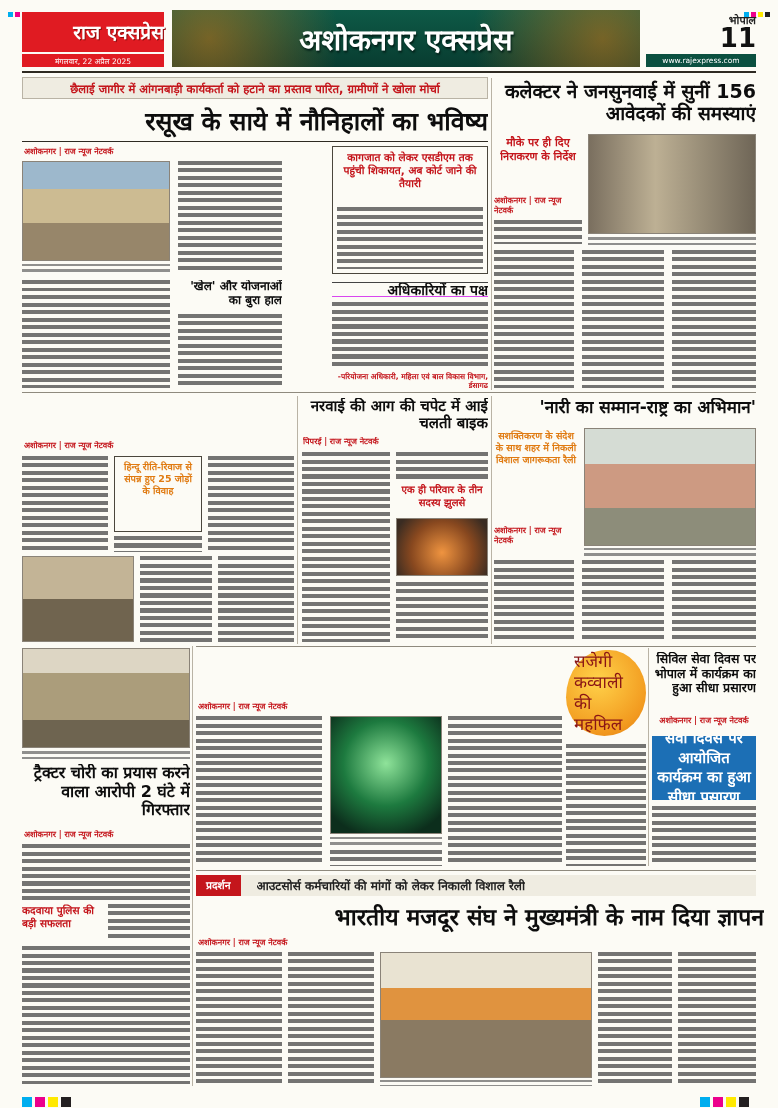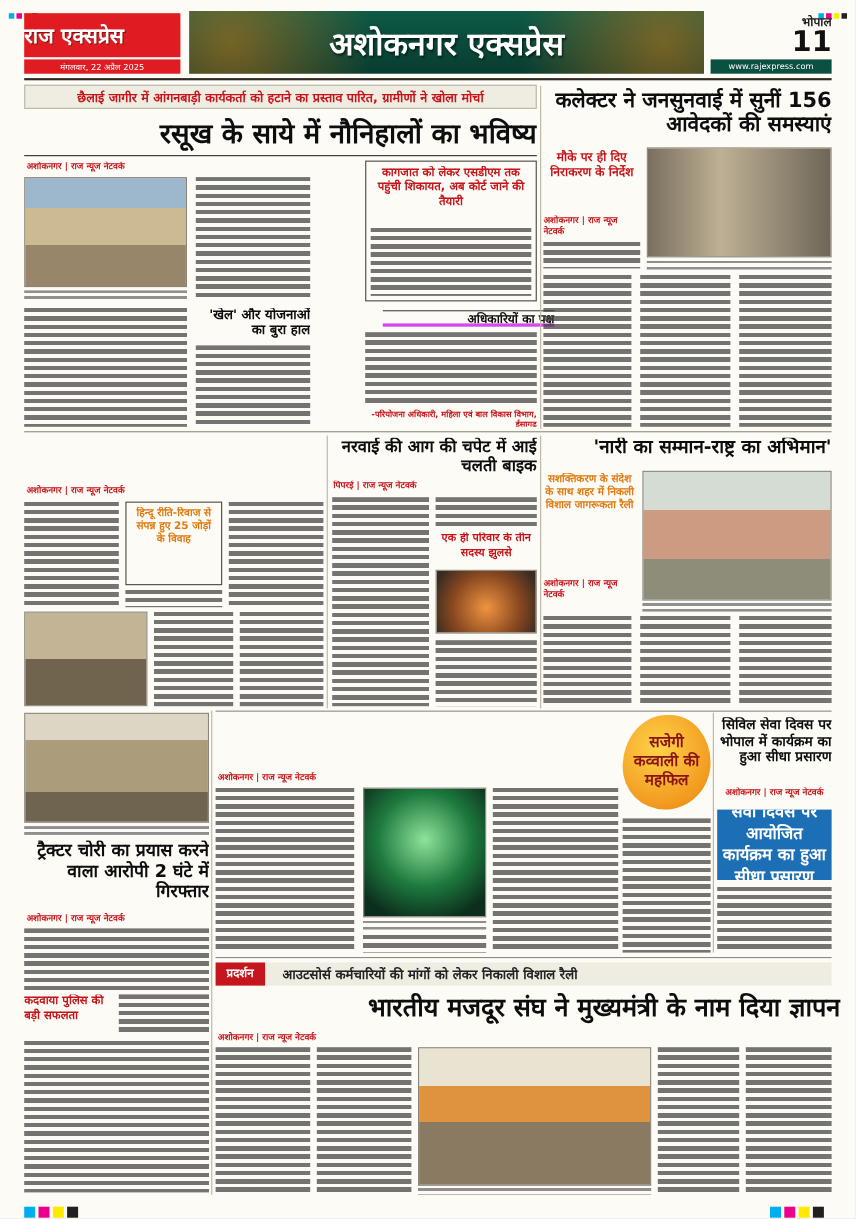--- a/index.html
+++ b/index.html
@@ -27,21 +27,21 @@
 
 <div class="page">
 
   <div class="abs" style="left:8px;top:2px">
     <span class="mark-sm" style="background:#00aeef"></span><span class="mark-sm" style="background:#ec008c"></span><span class="mark-sm" style="background:#ffe900"></span><span class="mark-sm" style="background:#231f20"></span>
   </div>
   <div class="abs" style="left:744px;top:2px">
     <span class="mark-sm" style="background:#00aeef"></span><span class="mark-sm" style="background:#ec008c"></span><span class="mark-sm" style="background:#ffe900"></span><span class="mark-sm" style="background:#231f20"></span>
   </div>
 
-  <div class="abs" style="left:22px;top:12px;width:142px;height:40px;background:#e01b22;display:flex;align-items:center;justify-content:flex-start">
+  <div class="abs" style="left:22px;top:12px;width:142px;height:40px;background:#e01b22;display:flex;align-items:center;justify-content:flex-end">
     <span style="color:#fff;font-weight:bold;font-size:19px;text-shadow:1px 1px 0 #8a0d0d">राज एक्सप्रेस</span>
   </div>
   <div class="abs" style="left:22px;top:54px;width:142px;height:13px;background:#e01b22;color:#fff;font-size:7.5px;display:flex;align-items:center;justify-content:center">मंगलवार, 22 अप्रैल 2025</div>
 
   <div class="abs" style="left:172px;top:10px;width:468px;height:57px;
        background:radial-gradient(circle at 8% 50%, rgba(224,123,18,.5), transparent 30%),radial-gradient(circle at 92% 50%, rgba(224,123,18,.5), transparent 30%),linear-gradient(180deg,#0e5a47,#083c30);
        display:flex;align-items:center;justify-content:center">
     <span style="color:#ffffff;font-weight:bold;font-size:29px;text-shadow:1px 2px 2px #032018">अशोकनगर एक्सप्रेस</span>
   </div>
 
@@ -66,21 +66,21 @@
   <div class="abs boxed" style="left:332px;top:146px;width:156px;height:128px">
     <div class="redsub" style="font-size:10.5px;height:52px">कागजात को लेकर एसडीएम तक पहुंची शिकायत, अब कोर्ट जाने की तैयारी</div>
     <div class="greek" style="width:100%;height:62px;margin-top:4px"></div>
   </div>
 
   <div class="abs greek" style="left:22px;top:280px;width:148px;height:108px"></div>
 
   <div class="abs hl" style="left:178px;top:280px;width:104px;height:30px;font-size:12px">'खेल' और योजनाओं का बुरा हाल</div>
   <div class="abs greek" style="left:178px;top:314px;width:104px;height:74px"></div>
 
-  <div class="abs hl" style="left:348px;top:282px;width:156px;height:15px;font-size:11px;border-top:1px solid #444;border-bottom:3px solid #d946ef;line-height:15px">अधिकारियों का पक्ष</div>
+  <div class="abs hl" style="left:332px;top:282px;width:156px;height:15px;font-size:14px;border-top:1px solid #444;border-bottom:1px solid #d946ef;line-height:15px">अधिकारियों का पक्ष</div>
   <div class="abs greek" style="left:332px;top:302px;width:156px;height:66px"></div>
   <div class="abs" style="left:332px;top:372px;width:156px;height:16px;color:#c4161c;font-weight:bold;font-size:7.5px;text-align:right;line-height:1.2;overflow:hidden">-परियोजना अधिकारी, महिला एवं बाल विकास विभाग, ईसागढ़</div>
 
   <div class="abs vr" style="left:491px;top:78px;height:312px"></div>
 
   <div class="abs hl" style="left:494px;top:80px;width:262px;height:48px;font-size:19px">कलेक्टर ने जनसुनवाई में सुनीं 156 आवेदकों की समस्याएं</div>
 
   <div class="abs redsub" style="left:494px;top:136px;width:88px;height:56px;font-size:11px">मौके पर ही दिए निराकरण के निर्देश</div>
   <div class="abs byline" style="left:494px;top:196px;width:88px;white-space:normal;height:20px">अशोकनगर | राज न्यूज नेटवर्क</div>
   <div class="abs greek" style="left:494px;top:220px;width:88px;height:24px"></div>
@@ -155,21 +155,21 @@
 
   <div class="abs greek" style="left:196px;top:716px;width:126px;height:150px"></div>
   <div class="abs photo" style="left:330px;top:716px;width:112px;height:118px;
        background:radial-gradient(circle at 50% 40%,#8fe39a,#1d7a3f 48%,#0c2e1c 85%)"></div>
   <div class="abs greek-sm" style="left:330px;top:837px;width:112px;height:8px"></div>
   <div class="abs greek" style="left:330px;top:850px;width:112px;height:16px"></div>
   <div class="abs greek" style="left:448px;top:716px;width:114px;height:150px"></div>
 
   <div class="abs" style="left:566px;top:650px;width:80px;height:86px;border-radius:50% 46% 52% 48%/55% 50% 50% 45%;
        background:radial-gradient(circle at 40% 35%,#ffd24a,#f29a1f 70%,#e07b12);display:flex;align-items:center;justify-content:center;padding:8px">
-    <span style="color:#8a1515;font-weight:bold;font-size:14px;text-align:center;line-height:1.25">सजेगी कव्वाली की महफिल</span>
+    <span style="color:#8a1515;font-weight:normal;font-size:17px;line-height:1.25">सजेगी कव्वाली की महफिल</span>
   </div>
   <div class="abs greek" style="left:566px;top:744px;width:80px;height:122px"></div>
 
   <div class="abs vr" style="left:648px;top:648px;height:218px"></div>
 
   <div class="abs hl" style="left:652px;top:652px;width:104px;height:64px;font-size:12.5px">सिविल सेवा दिवस पर भोपाल में कार्यक्रम का हुआ सीधा प्रसारण</div>
   <div class="abs byline" style="left:652px;top:716px;width:104px;white-space:normal;height:18px;text-align:center">अशोकनगर | राज न्यूज नेटवर्क</div>
   <div class="abs" style="left:652px;top:736px;width:104px;height:64px;background:#1c6fb5;color:#fff;font-weight:bold;font-size:15px;
        display:flex;align-items:center;justify-content:center;text-align:center;padding:4px;line-height:1.3;overflow:hidden">सेवा दिवस पर आयोजित कार्यक्रम का हुआ सीधा प्रसारण</div>
   <div class="abs greek" style="left:652px;top:806px;width:104px;height:60px"></div>

